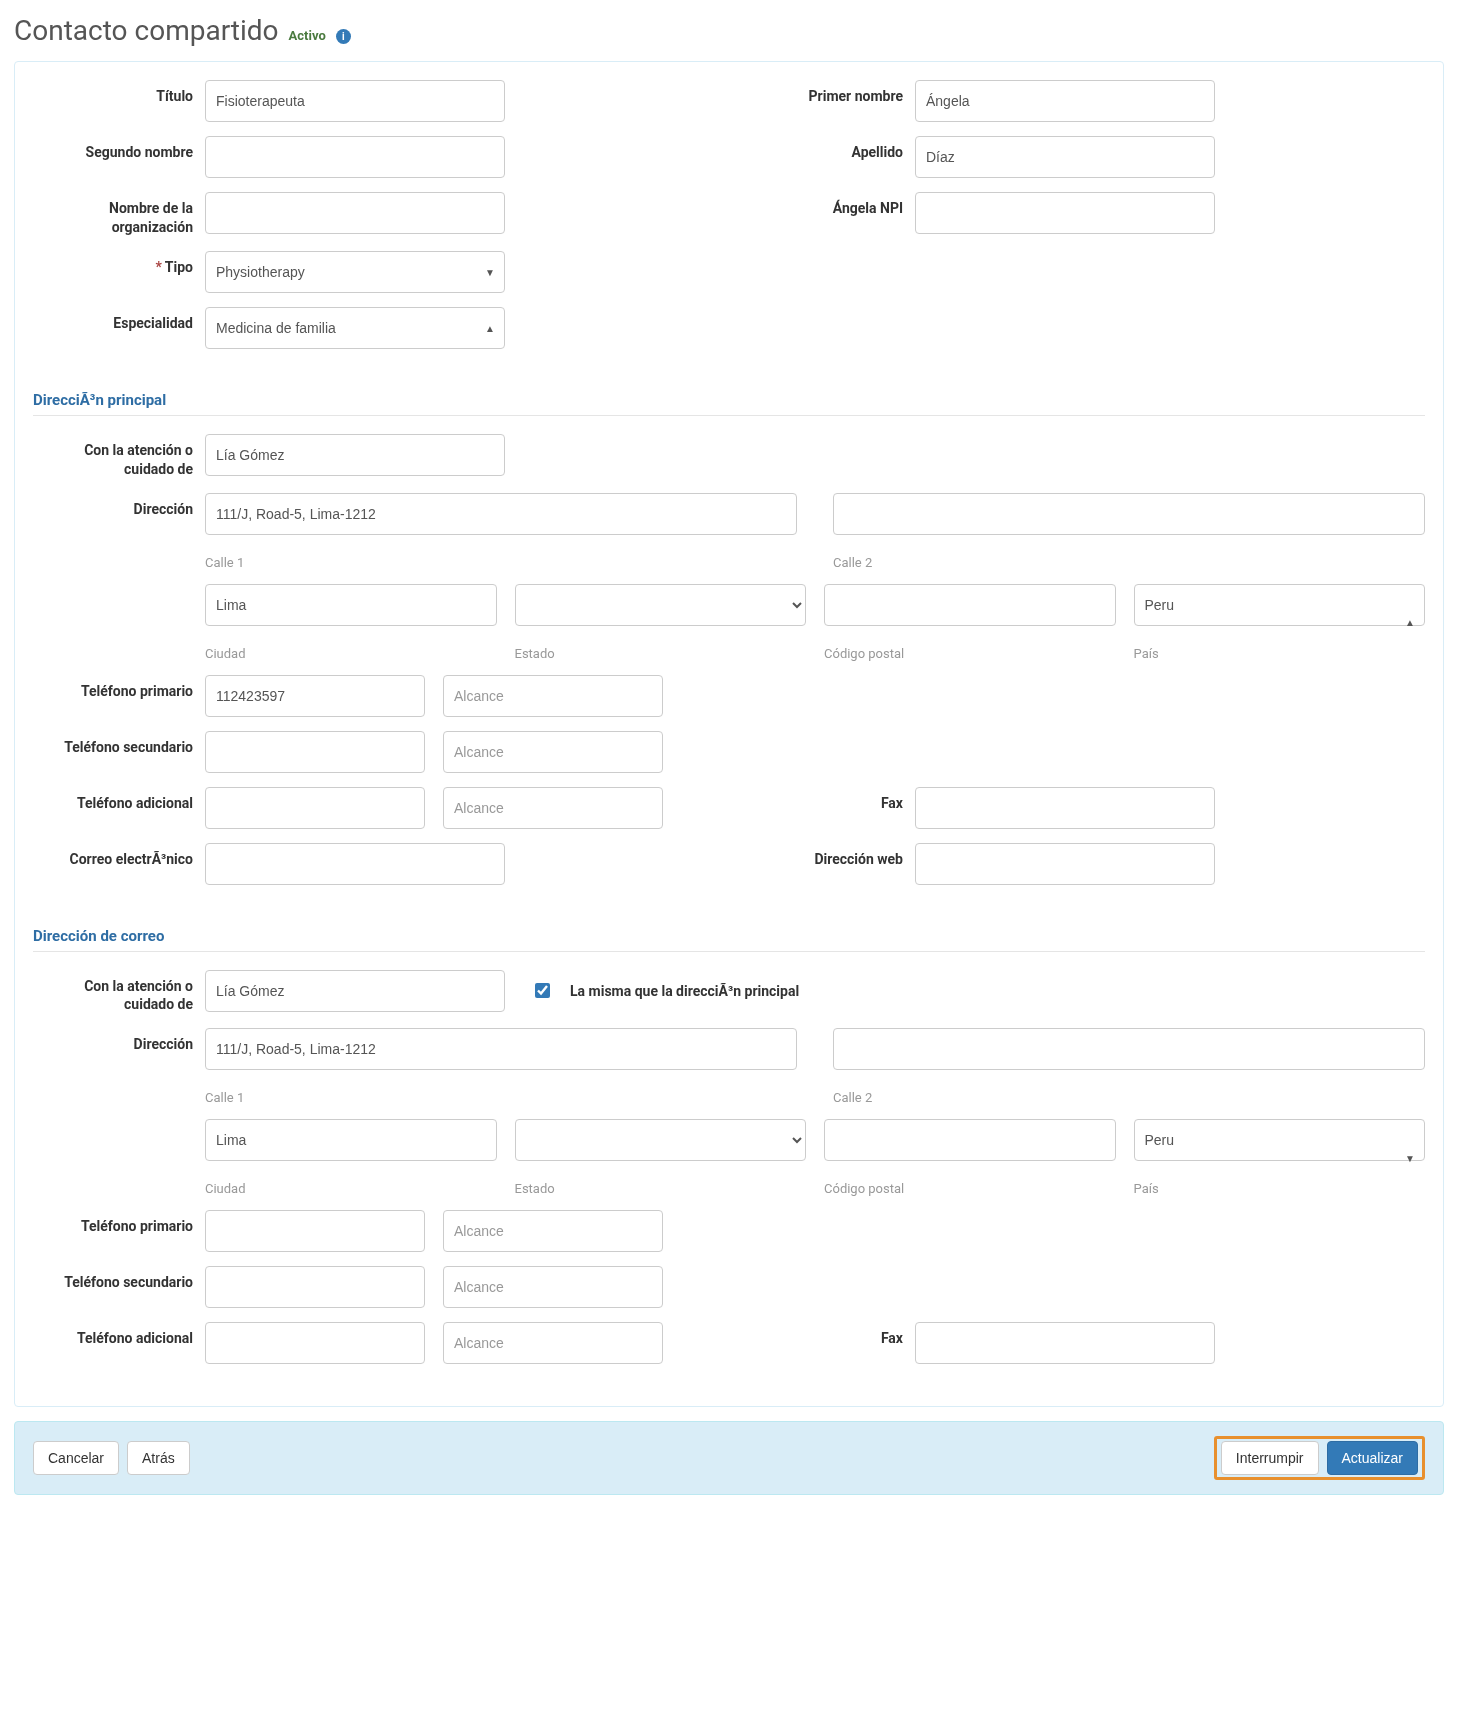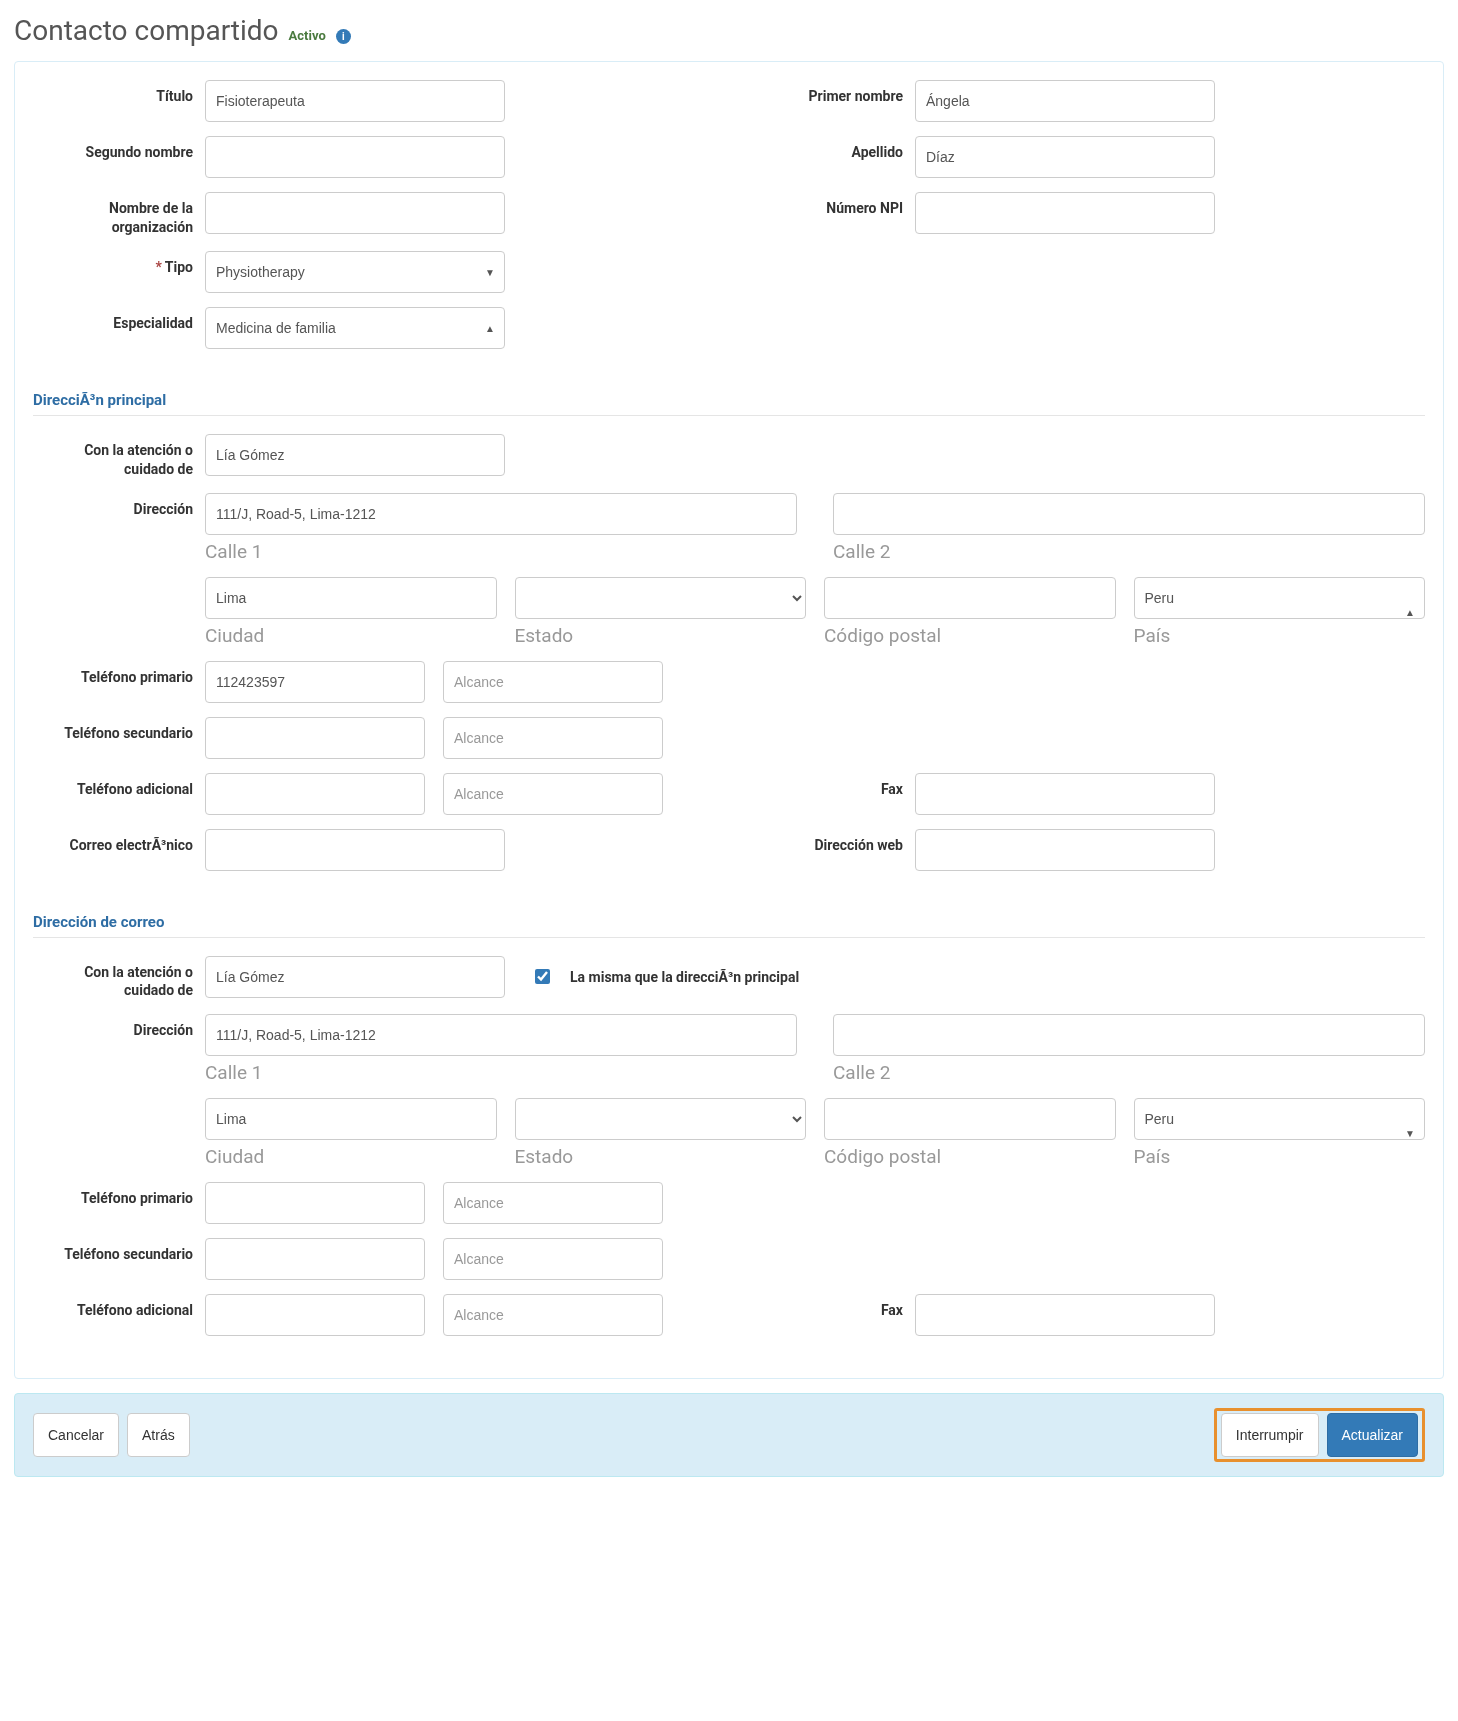--- a/index.html
+++ b/index.html
@@ -15,34 +15,34 @@
 .col { flex:1; }
 .form-row { display:flex; align-items:flex-start; margin-bottom:14px; gap:12px; }
 .form-label { width:160px; text-align:right; font-weight:700; color:#333; font-size:14px; padding-top:7px; line-height:1.35; }
 .form-label .req { color:#a94442; margin-right:3px; }
 .form-field { flex:1; }
 .form-control { width:100%; height:36px; border:1px solid #ccc; border-radius:4px; padding:20px 10px; font-size:14px; color:#555; background:#fff; }
 .form-control.sel { appearance:none; background-image:none; position:relative; }
 .sel-wrap { position:relative; }
 .sel-wrap .caret, .sel-wrap .caret-up { position:absolute; right:10px; top:50%; transform:translateY(-50%); pointer-events:none; font-size:10px; color:#555; }
 select.form-control { appearance:auto; }
-.sub-label { font-size:19px; color:#999; margin-top:5px; }
+.sub-label { font-size:13px; color:#999; margin-top:20px; }
 .addr-grid { display:flex; gap:36px; }
 .addr-cell { flex:1; }
 .row4 { display:flex; gap:18px; }
 .row4 > div { flex:1; }
 .phone-row { display:flex; gap:18px; }
 .phone-row > div { flex:1; max-width:220px; }
 .checkbox-row { display:flex; align-items:center; gap:20px; }
 .checkbox-row input { width:15px; height:15px; accent-color:#337ab7; }
 .checkbox-row label { font-weight:700; font-size:14px; color:#333; }
 .footer-bar { margin-top:14px; background:#d9edf7; border:1px solid #bce8f1; border-radius:4px; padding:14px 18px; display:flex; align-items:center; }
 .footer-left { display:flex; gap:8px; }
 .footer-right { margin-left:auto; display:flex; gap:8px; border:3px solid #e8902e; padding:2px 4px; border-radius:3px; }
-.btn { height:44px; padding:0 14px; border:1px solid #ccc; border-radius:4px; background:#fff; font-size:14px; color:#333; cursor:pointer; }
+.btn { height:34px; padding:0 14px; border:1px solid #ccc; border-radius:4px; background:#fff; font-size:14px; color:#333; cursor:pointer; }
 .btn-primary { background:#337ab7; color:#fff; border-color:#2e6da4; }
 input::placeholder, textarea::placeholder { color:#999; }
 </style>
 </head>
 <body>
 
 <div class="page-header">
   <span class="page-title">Contacto compartido</span>
   <span class="status-badge">Activo</span>
   <span class="info-icon">i</span>
@@ -82,21 +82,21 @@
     <div class="col">
       <div class="form-row">
         <div class="form-label">Primer nombre</div>
         <div class="form-field"><input class="form-control" style="max-width: 300px;" value="Ángela"></div>
       </div>
       <div class="form-row">
         <div class="form-label">Apellido</div>
         <div class="form-field"><input class="form-control" style="max-width: 300px;" value="Díaz"></div>
       </div>
       <div class="form-row">
-        <div class="form-label">Número NPI</div>
+        <div class="form-label">Ángela NPI</div>
         <div class="form-field"><input class="form-control" style="max-width: 300px;" value=""></div>
       </div>
     </div>
   </div>
 
   <div class="section-title">DirecciÃ³n principal</div>
   <hr class="section-rule">
 
   <div class="form-row">
     <div class="form-label">Con la atención o cuidado de</div>

